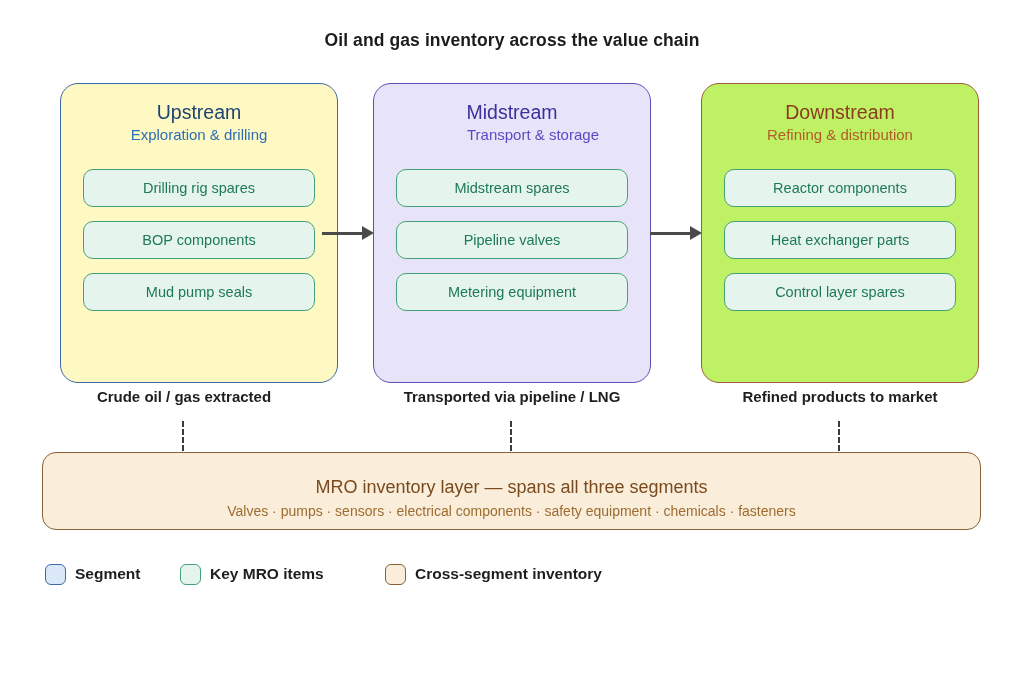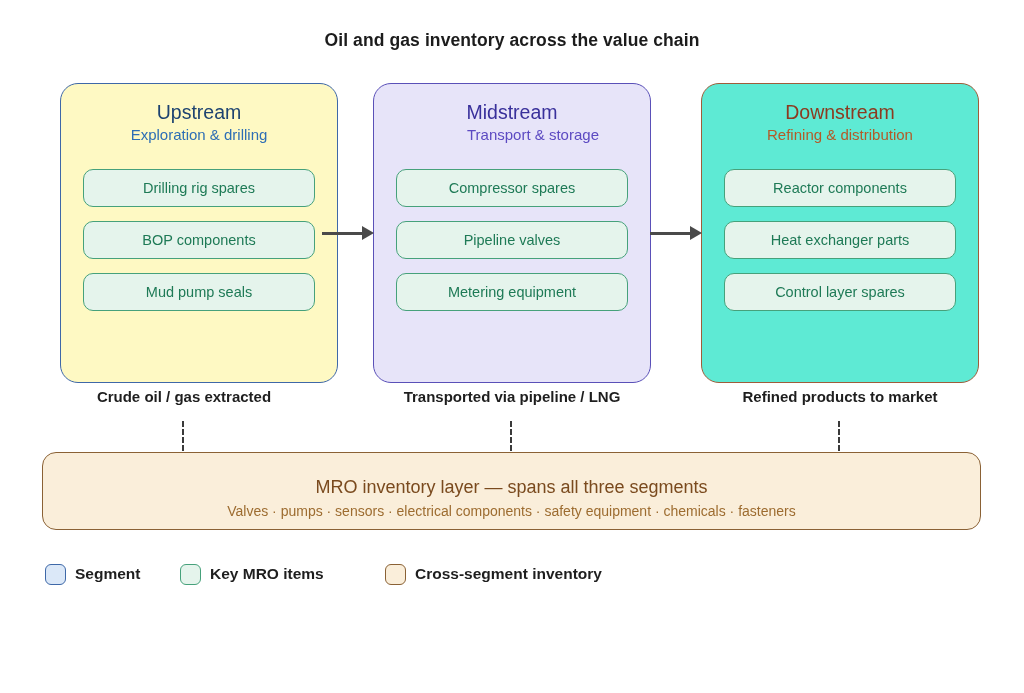--- a/index.html
+++ b/index.html
@@ -13,21 +13,21 @@
     letter-spacing: 0.1px;
   }
 
   
   .segment {
     position: absolute; top: 83px; width: 278px; height: 300px;
     border-radius: 18px; border: 1.6px solid;
   }
   .segment.upstream   { left: 31px;  background: #fef9c3; border-color: #3e68a8; margin-left: 29px; }
   .segment.midstream  { left: 373px; background: #e7e4f9; border-color: #5a50b8; }
-  .segment.downstream { left: 701px; background: #5eead4; border-color: #9f5c3a; }
+  .segment.downstream { left: 701px; background: #bef264; border-color: #9f5c3a; }
 
   .seg-title { margin-top: 15px; text-align: center; font-size: 19.5px; line-height: 26px; font-weight: 400; }
   .seg-sub   { text-align: center; font-size: 15px; line-height: 20px; font-weight: 400; }
   .upstream   .seg-title { color: #1d4370; }  .upstream   .seg-sub { color: #2d6eb5; }
   .midstream  .seg-title { color: #39309b; }  .midstream  .seg-sub { color: #5c4ac2; margin-left: 42px; }
   .downstream .seg-title { color: #8c3a20; }  .downstream .seg-sub { color: #b35a28; }
 
   .pill {
     width: 232px; height: 38px; margin: 14px auto 0 auto;
     background: #e5f4ec; border: 1.4px solid #46a17b; border-radius: 10px;
@@ -98,21 +98,21 @@
     <div class="seg-title">Upstream</div>
     <div class="seg-sub">Exploration &amp; drilling</div>
     <div class="pill first">Drilling rig spares</div>
     <div class="pill">BOP components</div>
     <div class="pill">Mud pump seals</div>
   </section>
 
   <section class="segment midstream">
     <div class="seg-title">Midstream</div>
     <div class="seg-sub">Transport &amp; storage</div>
-    <div class="pill first">Compressor spares</div>
+    <div class="pill first">Midstream spares</div>
     <div class="pill">Pipeline valves</div>
     <div class="pill">Metering equipment</div>
   </section>
 
   <section class="segment downstream">
     <div class="seg-title">Downstream</div>
     <div class="seg-sub">Refining &amp; distribution</div>
     <div class="pill first">Reactor components</div>
     <div class="pill">Heat exchanger parts</div>
     <div class="pill">Control layer spares</div>

